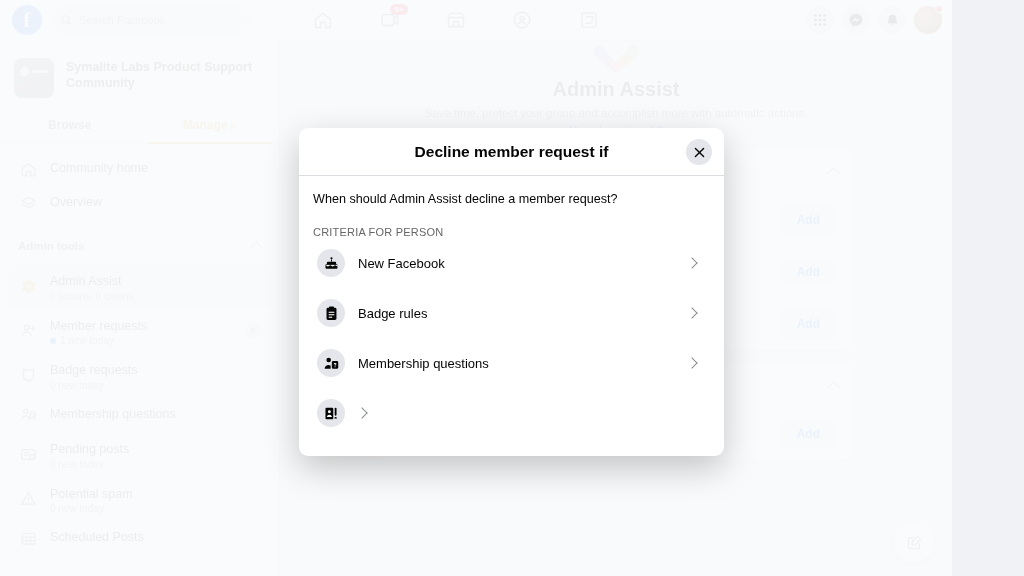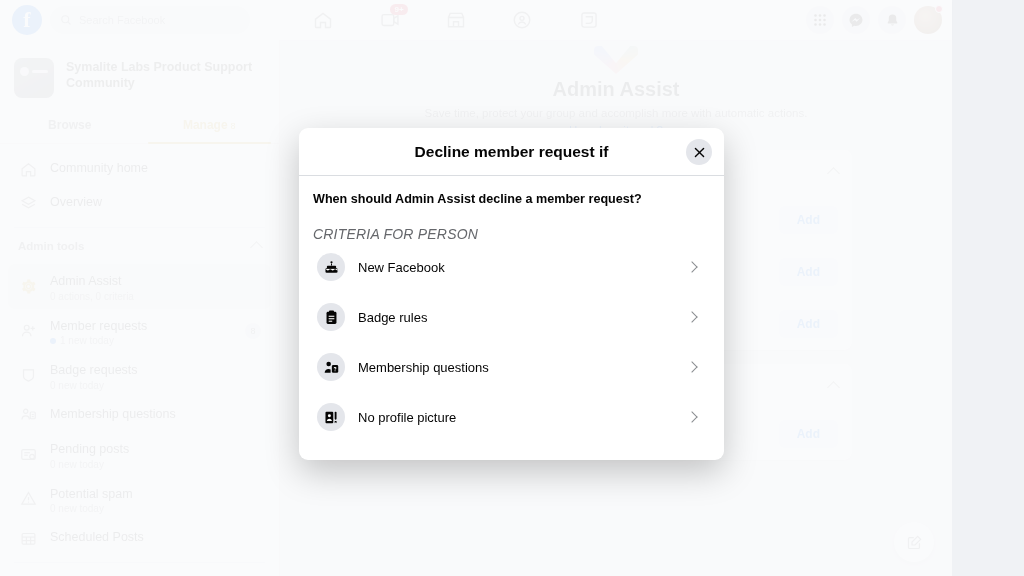--- a/index.html
+++ b/index.html
@@ -121,23 +121,23 @@
   .scrim { position: absolute; inset: 0; background: rgba(255,255,255,.62); }
   .modal { position: absolute; left: 299px; top: 128px; width: 425px;
     background: #fff; border-radius: 9px; box-shadow: 0 12px 34px rgba(0,0,0,.22); }
   .modal-head { position: relative; height: 48px; display: flex; align-items: center;
     justify-content: center; border-bottom: 1px solid #dadde1; }
   .modal-title { font-size: 15.5px; font-weight: bold; color: #050505; }
   .modal-close { position: absolute; right: 12px; top: 11px; width: 26px; height: 26px;
     border-radius: 50%; background: #e4e6eb; border: none;
     display: flex; align-items: center; justify-content: center; }
   .modal-body { padding: 16px 14px 18px; }
-  .m-q { font-size: 12.6px; font-weight: bold; color: #050505; }
+  .m-q { font-size: 12.6px; font-weight: normal; color: #050505; }
   .m-sub { font-size: 11.5px; color: #65676b; margin-top: 3px; }
-  .m-sect { font-size: 14px; color: #65676b; margin-top: 20px; letter-spacing: .2px; font-style: italic; }
+  .m-sect { font-size: 11px; color: #65676b; margin-top: 20px; letter-spacing: .2px; }
   .opt { display: flex; align-items: center; gap: 13px; padding: 11px 4px; }
   .opt-ic { width: 28px; height: 28px; border-radius: 50%; background: #e4e6eb;
     display: flex; align-items: center; justify-content: center; flex: none; }
   .opt-lab { flex: 1; font-size: 13px; color: #050505; }
   .chev-r { width: 8px; height: 8px; border-right: 1.9px solid #8a8d91;
     border-top: 1.9px solid #8a8d91; transform: rotate(45deg); margin-right: 10px; }
 </style>
 </head>
 <body>
 
@@ -486,18 +486,17 @@
       <div class="opt">
         <span class="opt-ic">
           <svg width="17" height="17" viewBox="0 0 24 24" fill="#050505">
             <rect x="3.5" y="4" width="11" height="16" rx="1.4"></rect>
             <circle cx="9" cy="9.5" r="2.1" fill="#fff"></circle>
             <path d="M5.4 17c.5-2 1.9-3.1 3.6-3.1s3.1 1.1 3.6 3.1z" fill="#fff"></path>
             <rect x="16.5" y="4" width="2.6" height="11" rx="1.1"></rect>
             <path d="M16.5 16.8h2.6V20l-1.3-1.4L16.5 20z"></path>
           </svg>
         </span>
-        <span class="opt-lab">No profile picture</span>
         <span class="chev-r"></span>
       </div>
     </div>
   </div>
 </div>
 
 </body></html>

